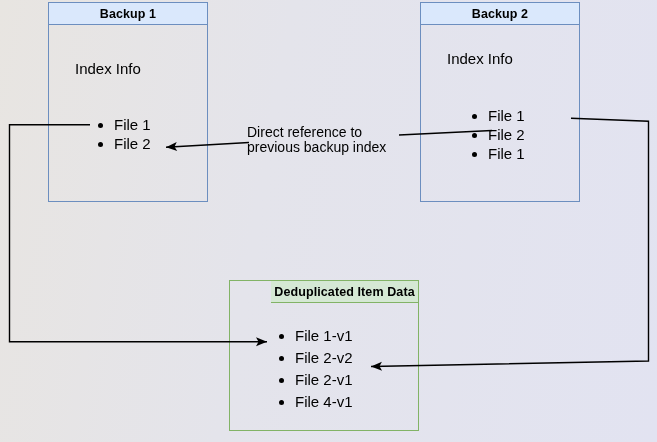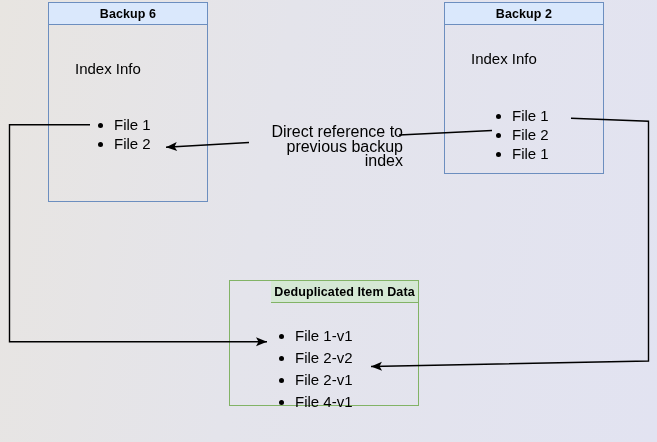--- a/index.html
+++ b/index.html
@@ -38,38 +38,38 @@
   }
   ul.file-list {
     position: absolute; margin: 0; padding: 0 0 0 17px;
     list-style: disc outside; font-size: 15px;
   }
   ul.file-list li { line-height: 19px; }
   ul.file-list.wide li { line-height: 22px; }
   #backup1-box { left: 48px; top: 2px; width: 160px; height: 200px; }
   #backup1-box .index-label { left: 26px; top: 58px; }
   #backup1-box ul.file-list { left: 48px; top: 112px; }
-  #backup2-box { left: 444px; top: 2px; width: 160px; height: 172px; }
+  #backup2-box { left: 420px; top: 2px; width: 160px; height: 200px; }
   #backup2-box .index-label { left: 26px; top: 48px; }
   #backup2-box ul.file-list { left: 50px; top: 103px; }
-  #dedup-box { left: 229px; top: 280px; width: 190px; height: 126px; padding-left: 41px; }
+  #dedup-box { left: 229px; top: 280px; width: 190px; height: 151px; padding-left: 41px; }
   #dedup-box ul.file-list { left: 48px; top: 44px; }
   .connector-label {
     position: absolute; left: 247px; top: 125px; width: 156px;
-    text-align: right; font-size: 16px; line-height: 14.5px;
+    text-align: left; font-size: 14px; line-height: 14.5px;
   }
   .connector-line { stroke: var(--connector, #000); stroke-width: 1.4; fill: none; }
 </style>
 </head>
 <body>
 
 <div class="canvas">
 
   <div class="node" id="backup1-box">
-    <div class="node-header">Backup 6</div>
+    <div class="node-header">Backup 1</div>
     <div class="index-label">Index Info</div>
     <ul class="file-list">
         <li>File 1</li>
         <li>File 2</li>
       </ul>
   </div>
 
   <div class="node" id="backup2-box">
     <div class="node-header">Backup 2</div>
     <div class="index-label">Index Info</div>

